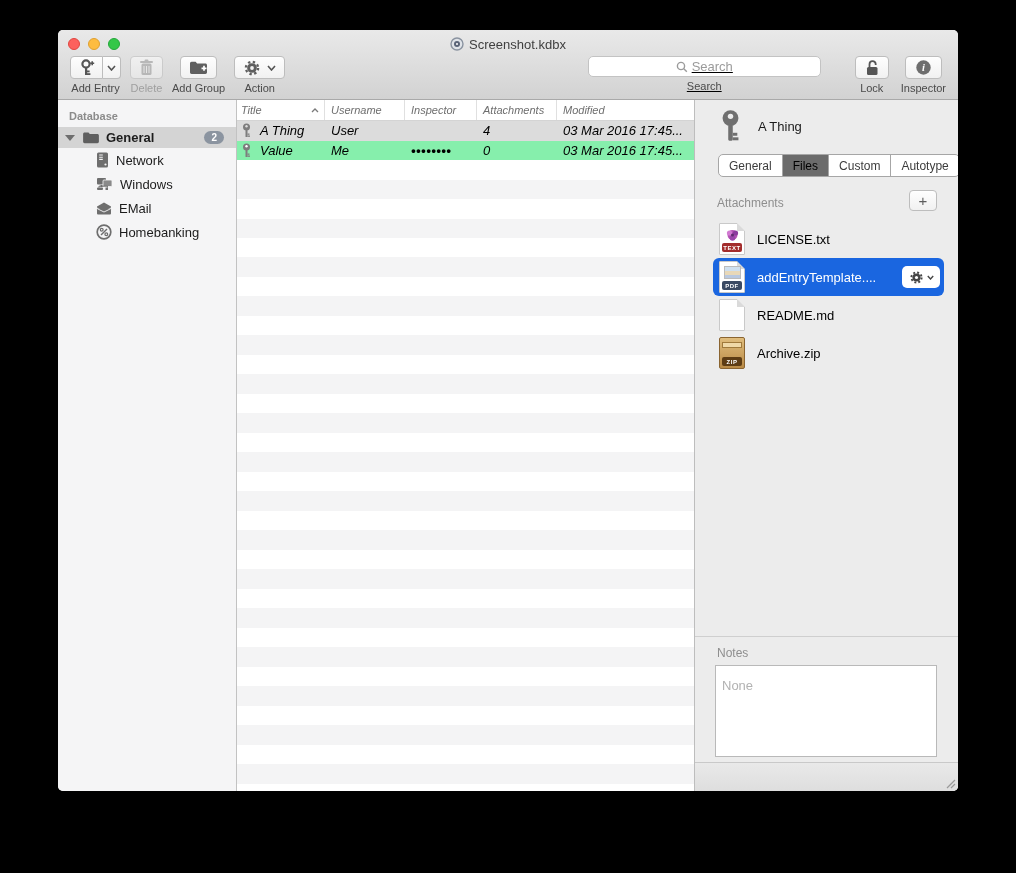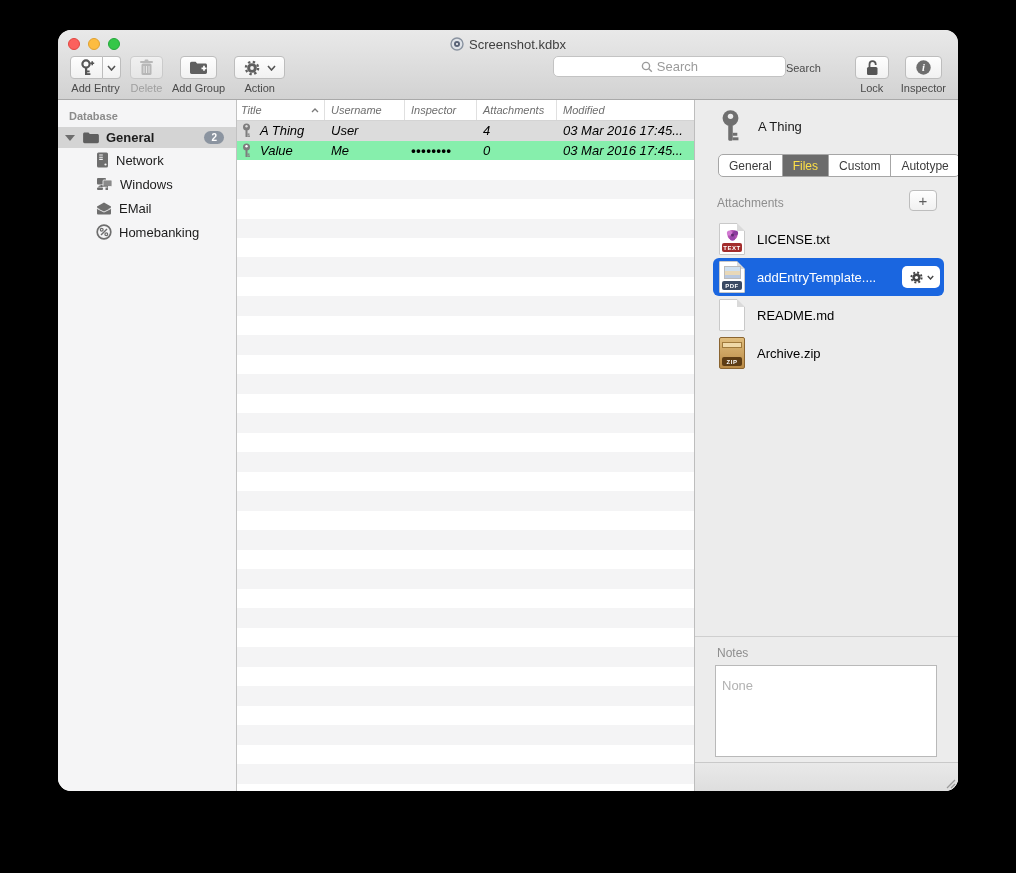--- a/index.html
+++ b/index.html
@@ -1,37 +1,37 @@
 <!DOCTYPE html>
 <html><head>
 <meta charset="utf-8">
 <style>
   html,body{margin:0;padding:0;background:#000;font-family:"Liberation Sans",sans-serif;-webkit-font-smoothing:antialiased;}
   .stage{position:relative;width:1016px;height:873px;background:#000;overflow:hidden;}
-  .window{position:absolute;left:58px;top:30px;width:900px;height:761px;background:#ececec;border-radius:13px;overflow:hidden;box-shadow:0 20px 60px rgba(0,0,0,.8);}
+  .window{position:absolute;left:58px;top:30px;width:900px;height:761px;background:#ececec;border-radius:5px;overflow:hidden;box-shadow:0 20px 60px rgba(0,0,0,.8);}
   
   .header{position:relative;height:70px;background:linear-gradient(#e9e9e9,#d2d2d2);border-bottom:1px solid #a9a9a9;box-sizing:border-box;}
   .traffic{position:absolute;left:10px;top:8px;display:flex;gap:8px;}
   .tl{width:12px;height:12px;border-radius:50%;}
   .tl.red{background:#fc615d;border:1px solid #e14640;box-sizing:border-box;}
   .tl.yellow{background:#fdbc40;border:1px solid #e0a030;box-sizing:border-box;}
   .tl.green{background:#34c749;border:1px solid #24a83a;box-sizing:border-box;}
   .title-row{position:absolute;top:5px;left:0;right:0;display:flex;justify-content:center;align-items:center;gap:5px;height:18px;}
   .win-title{font-size:13px;color:#3f3f3f;}
   .toolbar{position:absolute;left:0;right:0;top:26px;height:44px;display:flex;align-items:flex-start;padding:0 12px;box-sizing:border-box;}
   .tb-item{display:flex;flex-direction:column;align-items:center;margin-right:9px;}
   .tb-label{font-size:11px;color:#4a4a4a;margin-top:3px;}
   .tb-label.disabled{color:#9f9f9f;}
   .btn{background:linear-gradient(#fefefe,#f1f1f1);border:1px solid #bdbdbd;border-radius:4px;height:23px;display:flex;align-items:center;justify-content:center;box-sizing:border-box;box-shadow:0 1px 0 rgba(255,255,255,.6) inset;}
   .split{display:flex;}
   .split .seg-a{width:33px;border-radius:4px 0 0 4px;}
   .split .seg-b{width:18px;border-left:none;border-radius:0 4px 4px 0;}
   .btn.single{padding:0 8px;min-width:32px;}
   .spacer{flex:1;}
-  .search-wrap{display:flex;flex-direction:row;align-items:center;margin-right:14px;}
+  .search-wrap{display:flex;flex-direction:column;align-items:center;margin-right:14px;text-decoration:underline;}
   .search-field{width:233px;height:21px;background:#fff;border:1px solid #c3c3c3;border-radius:5px;display:flex;align-items:center;justify-content:center;gap:4px;box-sizing:border-box;}
   .search-ph{font-size:13px;color:#9b9b9b;}
   
   .main{display:flex;height:691px;}
   .sidebar{width:179px;background:#f5f5f6;border-right:1px solid #c2c2c2;box-sizing:border-box;padding-top:6px;}
   .sb-header{font-size:11px;font-weight:bold;color:#8b8b8b;padding:4px 0 5px 11px;}
   .sb-root{height:21px;display:flex;align-items:center;background:#d4d4d4;padding-left:7px;position:relative;}
   .sb-root .lbl{font-size:13px;font-weight:bold;color:#1c1c1c;margin-left:6px;}
   .badge{position:absolute;right:12px;background:#8b94a0;color:#fff;font-size:10px;font-weight:bold;border-radius:8px;padding:1px 7px;}
   .sb-item{height:24px;display:flex;align-items:center;padding-left:38px;}
@@ -56,21 +56,21 @@
   .td.c-att{width:80px;}
   .td.c-mod{flex:1;}
   .stripes{flex:1;background:repeating-linear-gradient(to bottom,#ffffff 0 19.5px,#f4f4f5 19.5px 39px);}
   
   .inspector{width:263px;background:#ececec;position:relative;flex:none;}
   .entry-head{position:absolute;top:9px;left:24px;display:flex;align-items:center;gap:16px;}
   .entry-title{font-size:13px;color:#1a1a1a;}
   .segmented{position:absolute;top:54px;left:23px;display:flex;border:1px solid #a6a6a6;border-radius:5px;overflow:hidden;background:#fff;height:21px;}
   .seg{font-size:12px;color:#3c3c3c;display:flex;align-items:center;justify-content:center;border-right:1px solid #a6a6a6;padding:0 10px;box-sizing:border-box;}
   .seg:last-child{border-right:none;}
-  .seg.active{background:#6b6b6b;color:#fde047;}
+  .seg.active{background:#6b6b6b;color:#000000;}
   .attach-label,.notes-label{position:absolute;left:22px;font-size:12px;color:#8e8e8e;}
   .attach-label{top:96px;}
   .plus-btn{position:absolute;top:90px;right:21px;width:28px;height:21px;font-size:15px;color:#5d5d5d;}
   .files{position:absolute;top:120px;left:18px;right:14px;}
   .file-row{height:38px;display:flex;align-items:center;gap:12px;padding:0 4px 0 6px;border-radius:6px;font-size:13px;color:#000;box-sizing:border-box;}
   .file-row.selected{background:#1a66e0;color:#fff;}
   .file-name{flex:1;overflow:hidden;white-space:nowrap;}
   .gear-btn{width:38px;height:22px;background:#fff;border:none;border-radius:5px;display:flex;align-items:center;justify-content:center;gap:3px;}
   .doc{width:26px;height:32px;position:relative;background:#fff;border:1px solid #c9c9c9;border-radius:1px;box-sizing:border-box;flex:none;}
   .doc .fold{position:absolute;top:-1px;right:-1px;width:0;height:0;border-top:8px solid #ececec;border-left:8px solid #dadada;}

